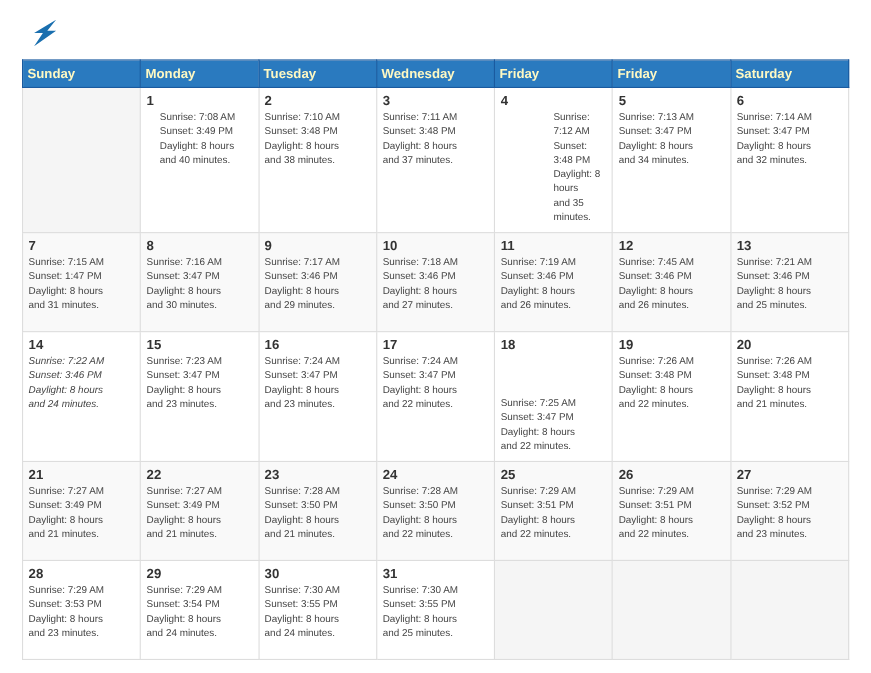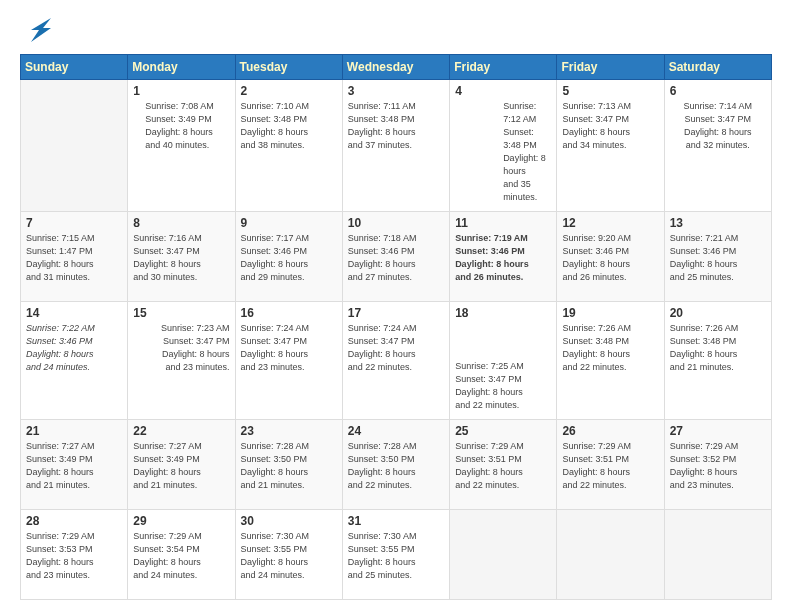--- a/index.html
+++ b/index.html
@@ -154,21 +154,21 @@
           </td>
           <td>
             <span class="day-number">5</span>
             <div class="day-info" style="white-space: pre-line;">Sunrise: 7:13 AM
 Sunset: 3:47 PM
 Daylight: 8 hours
 and 34 minutes.</div>
           </td>
           <td>
             <span class="day-number">6</span>
-            <div class="day-info" style="white-space: pre-line; text-align: center;">Sunrise: 7:14 AM
+            <div class="day-info" style="white-space: pre-line;">Sunrise: 7:14 AM
 Sunset: 3:47 PM
 Daylight: 8 hours
 and 32 minutes.</div>
           </td>
         </tr>
         <tr>
           <td>
             <span class="day-number">7</span>
             <div class="day-info" style="white-space: pre-line;">Sunrise: 7:15 AM
 Sunset: 1:47 PM
@@ -191,28 +191,28 @@
           </td>
           <td>
             <span class="day-number">10</span>
             <div class="day-info" style="white-space: pre-line;">Sunrise: 7:18 AM
 Sunset: 3:46 PM
 Daylight: 8 hours
 and 27 minutes.</div>
           </td>
           <td>
             <span class="day-number">11</span>
-            <div class="day-info" style="white-space: pre-line; font-weight: bold;">Sunrise: 7:19 AM
+            <div class="day-info" style="white-space: pre-line;">Sunrise: 7:19 AM
 Sunset: 3:46 PM
 Daylight: 8 hours
 and 26 minutes.</div>
           </td>
           <td>
             <span class="day-number">12</span>
-            <div class="day-info" style="white-space: pre-line;">Sunrise: 9:20 AM
+            <div class="day-info" style="white-space: pre-line;">Sunrise: 7:45 AM
 Sunset: 3:46 PM
 Daylight: 8 hours
 and 26 minutes.</div>
           </td>
           <td>
             <span class="day-number">13</span>
             <div class="day-info" style="white-space: pre-line;">Sunrise: 7:21 AM
 Sunset: 3:46 PM
 Daylight: 8 hours
 and 25 minutes.</div>
@@ -221,21 +221,21 @@
         <tr>
           <td>
             <span class="day-number">14</span>
             <div class="day-info" style="white-space: pre-line; font-style: italic;">Sunrise: 7:22 AM
 Sunset: 3:46 PM
 Daylight: 8 hours
 and 24 minutes.</div>
           </td>
           <td>
             <span class="day-number">15</span>
-            <div class="day-info" style="white-space: pre-line; text-align: right;">Sunrise: 7:23 AM
+            <div class="day-info" style="white-space: pre-line;">Sunrise: 7:23 AM
 Sunset: 3:47 PM
 Daylight: 8 hours
 and 23 minutes.</div>
           </td>
           <td>
             <span class="day-number">16</span>
             <div class="day-info" style="white-space: pre-line;">Sunrise: 7:24 AM
 Sunset: 3:47 PM
 Daylight: 8 hours
 and 23 minutes.</div>

